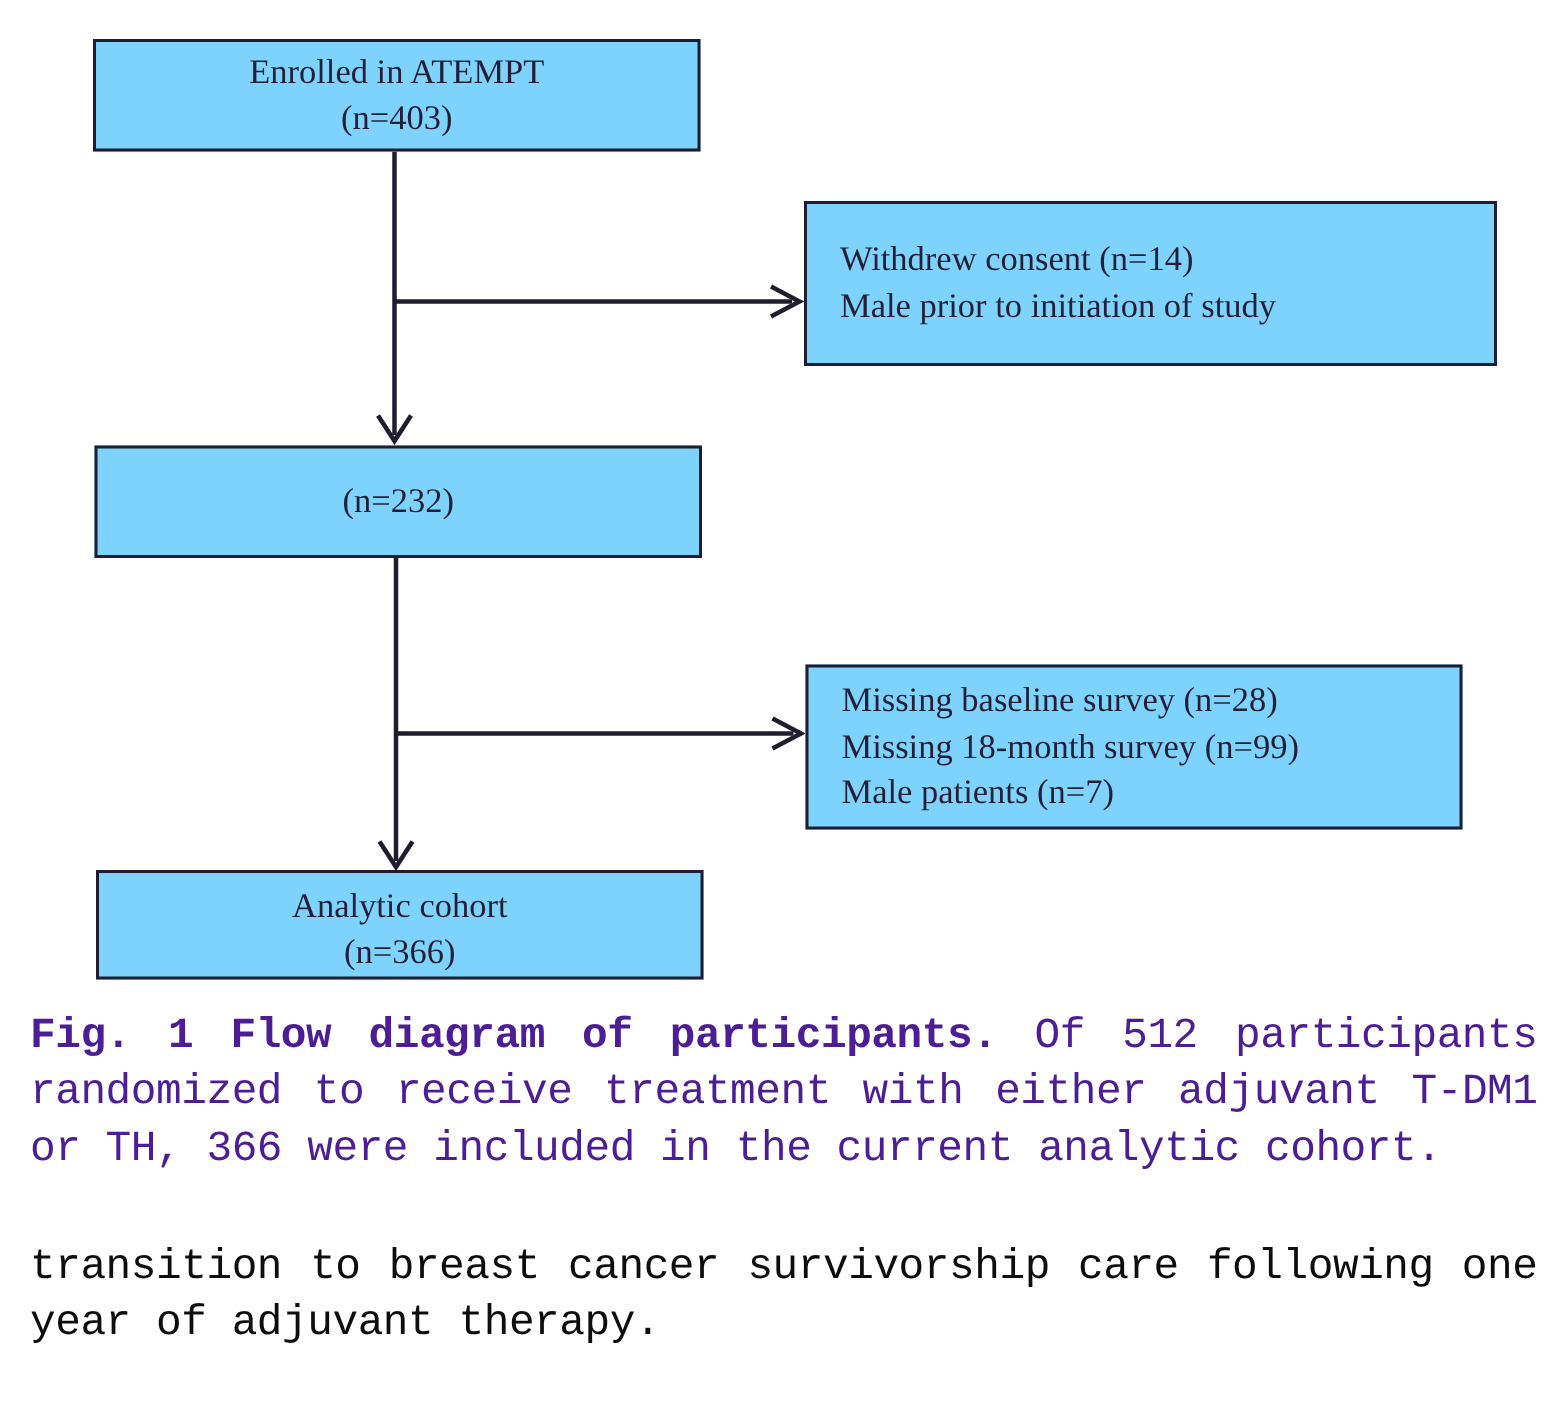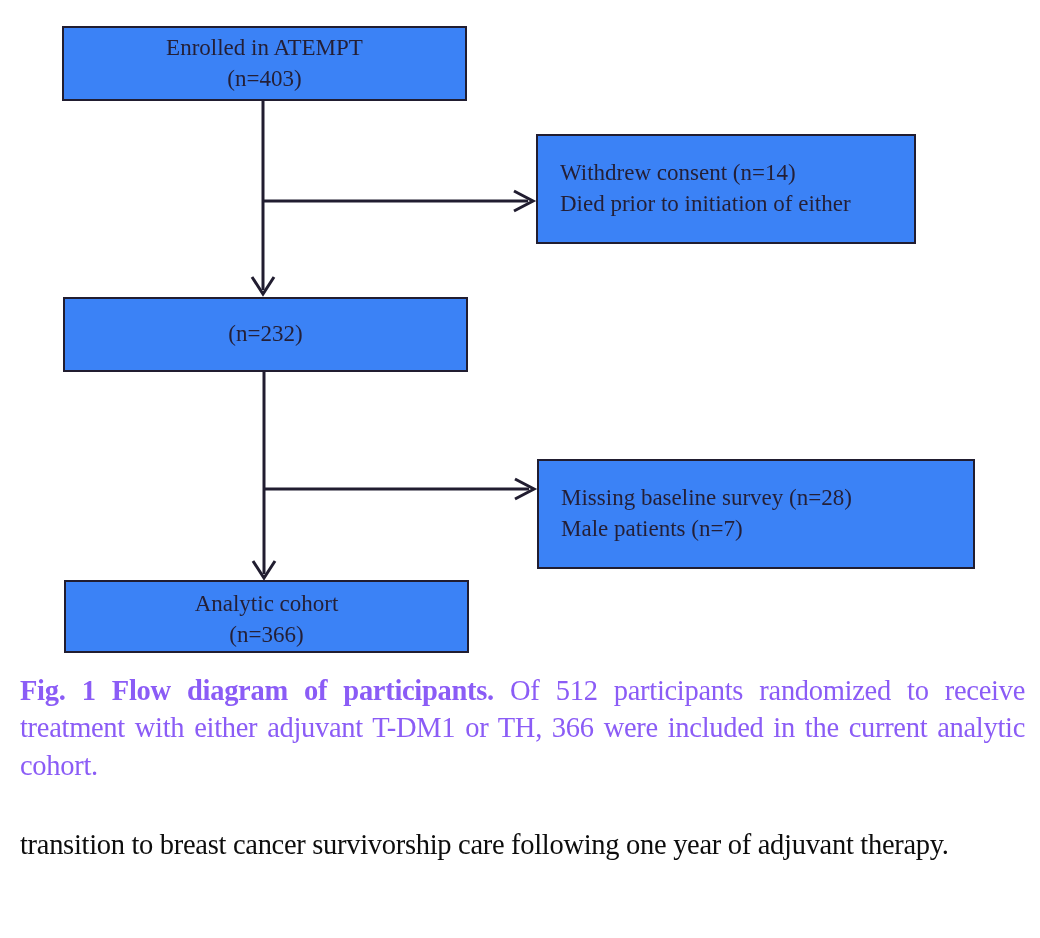--- a/index.html
+++ b/index.html
@@ -27,21 +27,21 @@
     position: absolute;
     left: 0; top: 0;
     width: 1040px;
     height: 665px;
   }
 
   .node-box {
     position: absolute;
     box-sizing: border-box;
     border: 2px solid #211d30;
-    background: #3b82f6;
+    background: #7dd3fc;
     display: flex;
     flex-direction: column;
     justify-content: center;
     font-family: "Liberation Serif", "DejaVu Serif", serif;
     color: #241f36;
   }
   .node-box.centered {
     align-items: center;
     text-align: center;
   }
@@ -52,59 +52,59 @@
   }
   .node-line {
     font-size: 23px;
     line-height: 1.34;
     white-space: nowrap;
     color: #241f36;
   }
 
   
   #box-enrolled      { left: 62px;  top: 26px;  width: 405px; height: 75px; }
-  #box-withdrew      { left: 536px; top: 134px; width: 380px; height: 110px; }
+  #box-withdrew      { left: 536px; top: 134px; width: 462px; height: 110px; }
   #box-initiated     { left: 63px;  top: 297px; width: 405px; height: 75px; }
-  #box-missing       { left: 537px; top: 443px; width: 438px; height: 110px; margin-top: 16px; }
+  #box-missing       { left: 537px; top: 443px; width: 438px; height: 110px; }
   #box-analytic      { left: 64px;  top: 580px; width: 405px; height: 73px; justify-content: flex-end; }
 
   
   #connectors {
     position: absolute;
     left: 0; top: 0;
     width: 1040px;
     height: 665px;
     pointer-events: none;
   }
 
   
   .caption-area {
     position: absolute;
     left: 20px;
     top: 672px;
     width: 1005px;
-    font-family: Liberation Serif, serif;
-    color: #8b5cf6;
+    font-family: Liberation Mono, monospace;
+    color: #4c1d95;
   }
   .caption-text {
     font-size: 28.5px;
     line-height: 1.31;
     letter-spacing: -0.3px;
     text-align: justify;
     margin: 0;
   }
   .caption-text .cap-bold {
     font-weight: bold;
   }
   .body-text {
     position: absolute;
     left: 20px;
     top: 826px;
     width: 1005px;
-    font-family: Liberation Serif, serif;
+    font-family: Liberation Mono, monospace;
     font-size: 28.5px;
     line-height: 1.31;
     letter-spacing: -0.3px;
     color: #0d0d0d;
     text-align: justify;
     margin: 0;
   }
 </style>
 </head>
 <body>
@@ -128,29 +128,30 @@
       <path d="M515 479 L534 489 L515 499" fill="none" stroke="#211d30" stroke-width="3"></path>
     </svg>
 
     <div class="node-box centered" id="box-enrolled">
       <div class="node-line">Enrolled in ATEMPT</div>
       <div class="node-line">(n=403)</div>
     </div>
 
     <div class="node-box lefty" id="box-withdrew">
       <div class="node-line">Withdrew consent (n=14)</div>
-      <div class="node-line">Died prior to initiation of either</div>
+      <div class="node-line">Male prior to initiation of study</div>
     </div>
 
     <div class="node-box centered" id="box-initiated">
       <div class="node-line">(n=232)</div>
     </div>
 
     <div class="node-box lefty" id="box-missing">
       <div class="node-line">Missing baseline survey (n=28)</div>
+      <div class="node-line">Missing 18-month survey (n=99)</div>
       <div class="node-line">Male patients (n=7)</div>
     </div>
 
     <div class="node-box centered" id="box-analytic">
       <div class="node-line">Analytic cohort</div>
       <div class="node-line">(n=366)</div>
     </div>
 
   </div>
 

